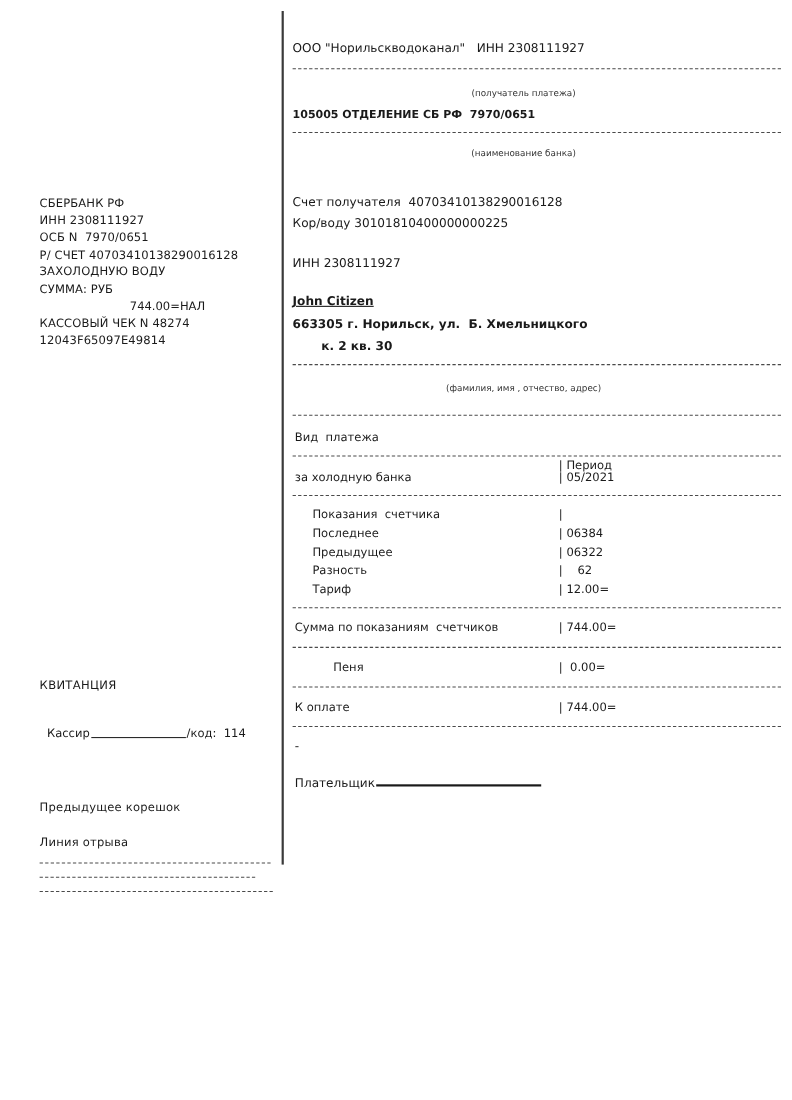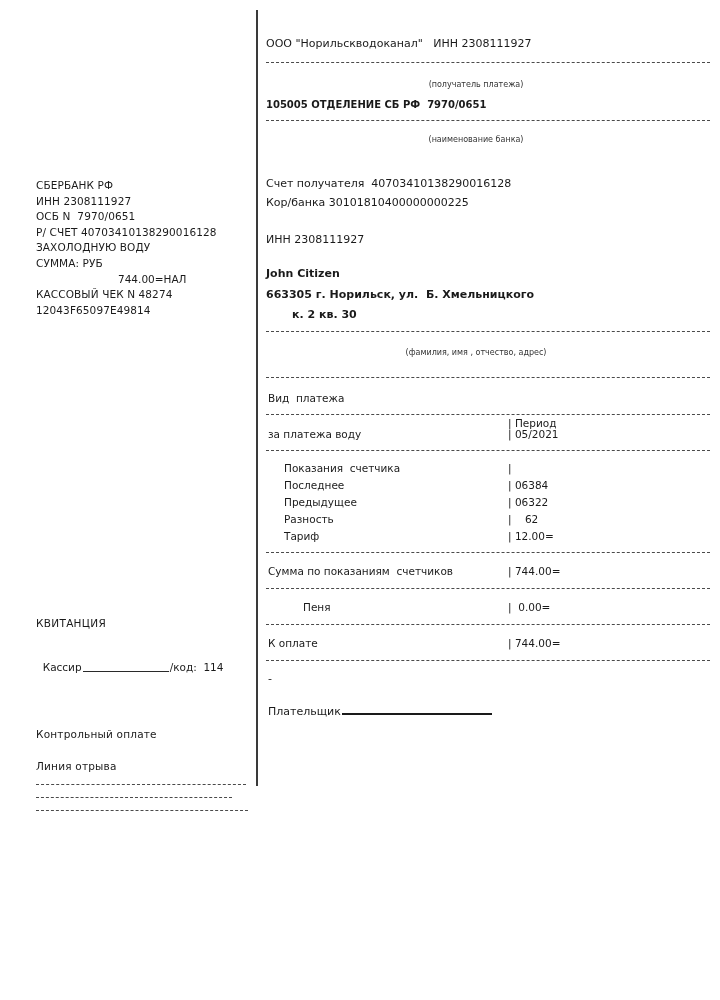--- a/index.html
+++ b/index.html
@@ -148,52 +148,52 @@
   <div class="stub-line">КАССОВЫЙ ЧЕК N 48274</div>
   <div class="stub-line">12043F65097E49814</div>
 </div>
 
 <div class="stub-receipt-title">КВИТАНЦИЯ</div>
 
 <div class="cashier-row">
   <span>Кассир</span><span class="cashier-rule"></span><span>/код:  114</span>
 </div>
 
-<div class="stub-control">Контрольный  оплате</div>
+<div class="stub-control">Предыдущее  корешок</div>
 <div class="stub-tear">Линия отрыва</div>
 <div class="tear-rule r1"></div>
 <div class="tear-rule r2"></div>
 <div class="tear-rule r3"></div>
 
 <div class="receipt">
 
   <div class="abs r-line" style="top:37px; left:0;">ООО "Норильскводоканал"   ИНН 2308111927</div>
   <div class="abs dash-rule" style="top:62px; left:0; width:444px;"></div>
   <div class="abs caption caption-narrow" style="top:80px; left:0;">(получатель платежа)</div>
 
   <div class="abs r-line r-bold" style="top:99px; left:0; font-size:10px;">105005 ОТДЕЛЕНИЕ СБ РФ  7970/0651</div>
   <div class="abs dash-rule" style="top:120px; left:0; width:444px;"></div>
   <div class="abs caption caption-narrow" style="top:135px; left:0;">(наименование  банка)</div>
 
   <div class="abs r-line" style="top:177px; left:0;">Счет получателя  40703410138290016128</div>
-  <div class="abs r-line" style="top:196px; left:0;">Кор/банка 30101810400000000225</div>
+  <div class="abs r-line" style="top:196px; left:0;">Кор/воду 30101810400000000225</div>
   <div class="abs r-line" style="top:233px; left:0;">ИНН 2308111927</div>
 
-  <div class="abs r-line r-bold" style="top:267px; left:0;">John Citizen</div>
+  <div class="abs r-line r-bold" style="top:267px; left:0;text-decoration:underline;">John Citizen</div>
   <div class="abs r-line r-bold" style="top:288px; left:0;">663305 г. Норильск, ул.  Б. Хмельницкого</div>
   <div class="abs r-line r-bold" style="top:308px; left:0;padding-left:26px;">к. 2 кв. 30</div>
   <div class="abs dash-rule" style="top:331px; left:0; width:444px;"></div>
   <div class="abs caption caption-narrow" style="top:348px; left:0;">(фамилия, имя , отчество,  адрес)</div>
 
   <div class="abs dash-rule" style="top:377px; left:0; width:444px;"></div>
   <div class="abs tbl-label" style="top:392px; left:2px;">Вид  платежа</div>
   <div class="abs tbl-val pipe-col" style="top:392px;margin-top:25px;">|&nbsp;<span>Период</span></div>
   <div class="abs dash-rule" style="top:414px; left:0; width:444px;"></div>
 
-  <div class="abs tbl-label" style="top:428px; left:2px;">за платежа воду</div>
+  <div class="abs tbl-label" style="top:428px; left:2px;">за холодную банка</div>
   <div class="abs tbl-val pipe-col" style="top:428px;">|&nbsp;<span>05/2021</span></div>
   <div class="abs dash-rule" style="top:450px; left:0; width:444px;"></div>
 
   <div class="abs tbl-label" style="top:462px; left:18px;">Показания  счетчика</div>
   <div class="abs tbl-val pipe-col" style="top:462px;">|&nbsp;<span></span></div>
 
   <div class="abs tbl-label" style="top:479px; left:18px;">Последнее</div>
   <div class="abs tbl-val pipe-col" style="top:479px;">|&nbsp;<span>06384</span></div>
 
   <div class="abs tbl-label" style="top:496px; left:18px;">Предыдущее</div>

